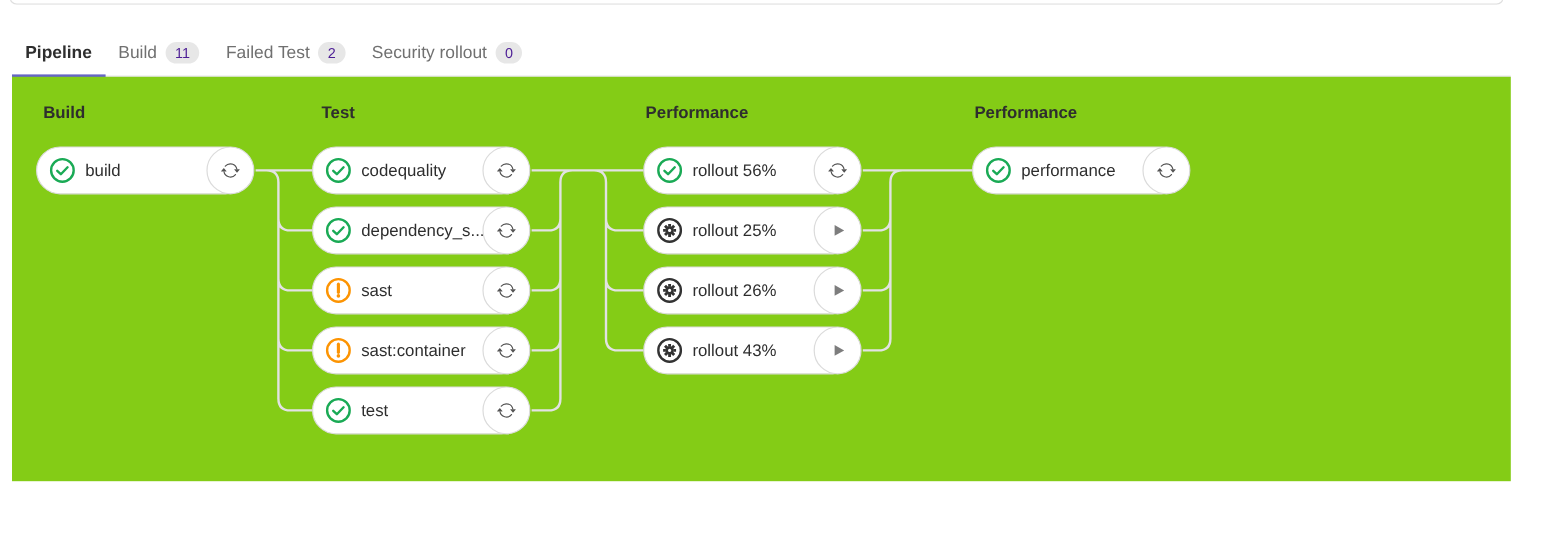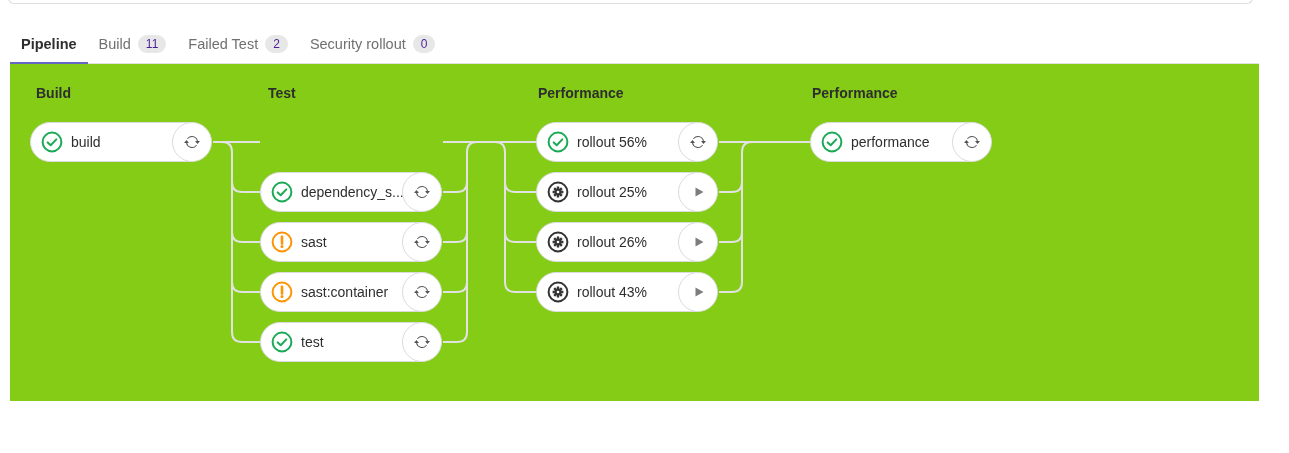--- a/index.html
+++ b/index.html
@@ -143,20 +143,33 @@
           </svg>
         </span>
       <span class="lbl">build</span>
       <button class="act">
           <svg width="16" height="16">
             <use href="#i-retry"></use>
           </svg>
         </button>
     </div>
 
+    <div class="job" style="left:250px; top:58px">
+      <span class="ci success">
+          <svg width="22" height="22">
+            <use href="#i-check"></use>
+          </svg>
+        </span>
+      <span class="lbl">codequality</span>
+      <button class="act">
+          <svg width="16" height="16">
+            <use href="#i-retry"></use>
+          </svg>
+        </button>
+    </div>
     <div class="job" style="left:250px; top:108px">
       <span class="ci success">
           <svg width="22" height="22">
             <use href="#i-check"></use>
           </svg>
         </span>
       <span class="lbl">dependency_s...</span>
       <button class="act">
           <svg width="16" height="16">
             <use href="#i-retry"></use>

